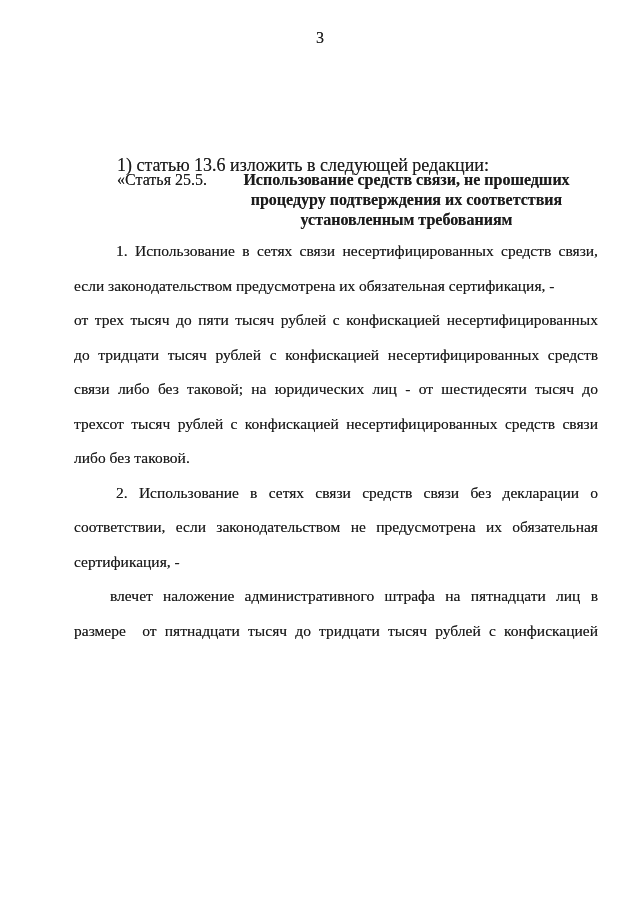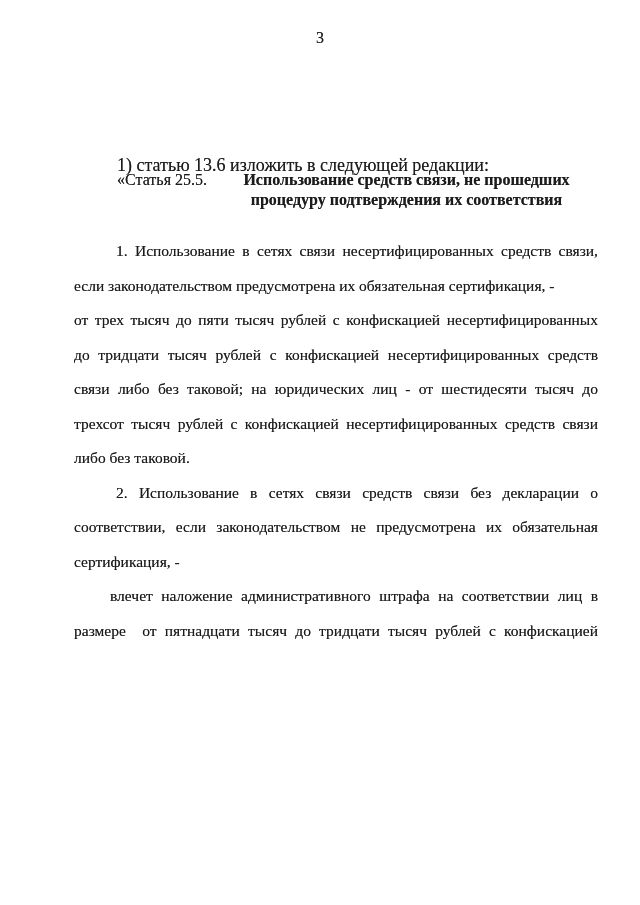--- a/index.html
+++ b/index.html
@@ -94,31 +94,32 @@
   <div class="page-number">3</div>
 
 
   <div class="amendment-item">1) статью 13.6 изложить в следующей редакции:</div>
 
   <div class="article-heading">
     <div class="article-label">«Статья 25.5.</div>
     <div class="article-title">
       <div class="line">Использование средств связи, не прошедших</div>
       <div class="line">процедуру подтверждения их соответствия</div>
+      <div class="line">установленным требованиям</div>
     </div>
   </div>
 
   <div class="body-block">
     <div class="line just ind">1. Использование в сетях связи несертифицированных средств связи,</div>
     <div class="line">если законодательством предусмотрена их обязательная сертификация, -</div>
     <div class="line just">от трех тысяч до пяти тысяч рублей с конфискацией несертифицированных</div>
     <div class="line just">до тридцати тысяч рублей с конфискацией несертифицированных средств</div>
     <div class="line just">связи либо без таковой; на юридических лиц - от шестидесяти тысяч до</div>
     <div class="line just">трехсот тысяч рублей с конфискацией несертифицированных средств связи</div>
     <div class="line">либо без таковой.</div>
     <div class="line just ind">2. Использование в сетях связи средств связи без декларации о</div>
     <div class="line just">соответствии, если законодательством не предусмотрена их обязательная</div>
     <div class="line">сертификация, -</div>
-    <div class="line just ind2">влечет наложение административного штрафа на соответствии лиц в</div>
+    <div class="line just ind2">влечет наложение административного штрафа на пятнадцати лиц в</div>
     <div class="line just">размере&nbsp; от пятнадцати тысяч до тридцати тысяч рублей с конфискацией</div>
   </div>
 
 </div>
 
 </body></html>

